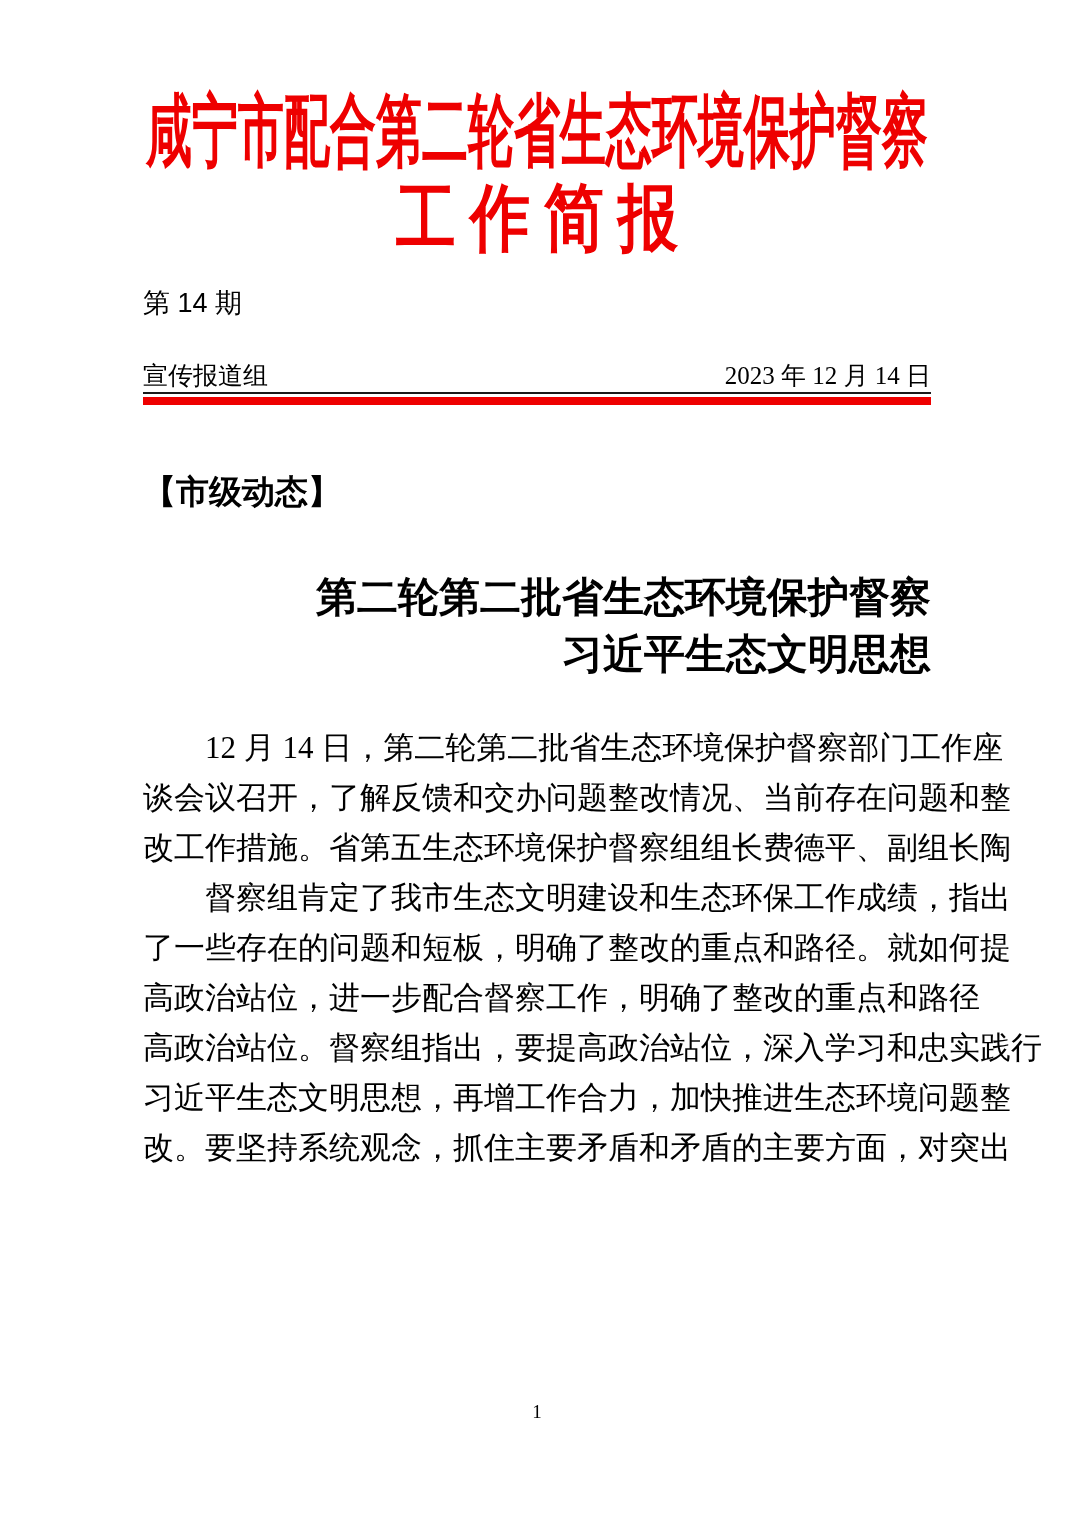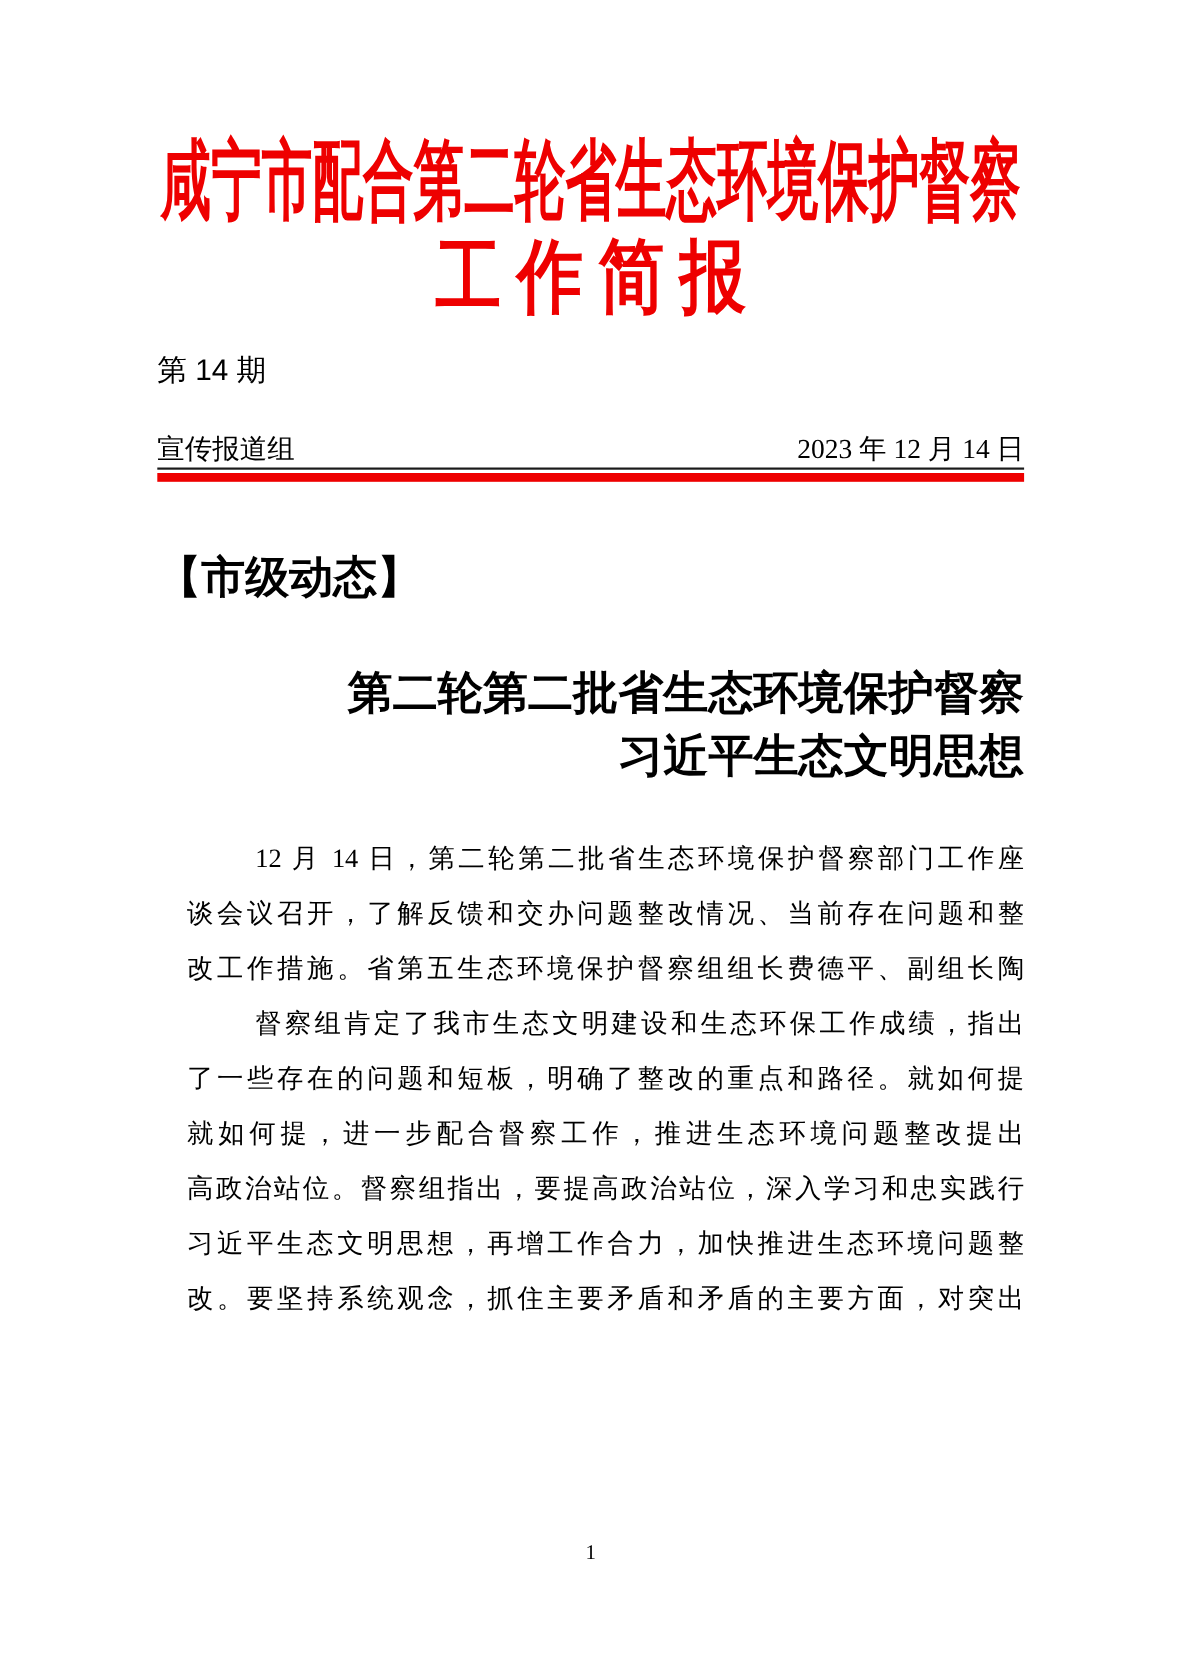--- a/index.html
+++ b/index.html
@@ -21,21 +21,21 @@
     position:relative;
     overflow:hidden;
   }
   .content{
     margin:0 143px;
     width:788px;
   }
   
   .doc-title{color:var(--accent);font-weight:bold;text-align:center;}
   .title-l1{
-    margin-top:119px;
+    margin-top:86px;
     height:92px;line-height:92px;
     font-size:46px;letter-spacing:0px;white-space:nowrap;
   }
   .title-l1 span{display:inline-block;transform:scaleY(1.72);transform-origin:center;}
   .title-l2{
     height:82px;line-height:82px;
     font-size:60px;
   }
   .title-l2 span{display:inline-block;transform:scaleY(1.22);transform-origin:center;letter-spacing:14px;margin-right:-14px;}
   
@@ -49,35 +49,34 @@
   .masthead{
     margin-top:42px;
     display:flex;justify-content:space-between;align-items:center;
     font-size:25px;line-height:28px;
   }
   .rule-thin{height:2px;background:#1a1a1a;margin-top:2px;}
   .rule-red{height:8px;background:var(--accent);margin-top:3px;}
   
   .section-label{
     margin-top:66px;
-    font-size:40px;line-height:42px;
+    font-size:33px;line-height:42px;
     font-weight:bold;
   }
   
   .article-title{
     margin-top:56px;
     text-align:right;
     font-size:41px;line-height:57px;
     font-weight:bold;
   }
   
   .article-body{
     margin-top:40px;
-    font-size:24px;
-    margin-left:27px;
+    font-size:31px;
   }
   .line{
     height:50px;line-height:50px;
     text-align:justify;
     text-align-last:justify;
     text-justify:inter-character;
     white-space:nowrap;
   }
   .line.indent{padding-left:62px;}
   .line.no-justify{text-align:left;text-align-last:left;}
@@ -117,21 +116,21 @@
 
     <div class="article-body" id="article-body">
         <div class="paragraph">
           <div class="line indent">12 月 14 日，第二轮第二批省生态环境保护督察部门工作座</div>
           <div class="line">谈会议召开，了解反馈和交办问题整改情况、当前存在问题和整</div>
           <div class="line">改工作措施。省第五生态环境保护督察组组长费德平、副组长陶</div>
         </div>
         <div class="paragraph">
           <div class="line indent">督察组肯定了我市生态文明建设和生态环保工作成绩，指出</div>
           <div class="line">了一些存在的问题和短板，明确了整改的重点和路径。就如何提</div>
-          <div class="line">就如何提，进一步配合督察工作，推进生态环境问题整改提出</div>
+          <div class="line">高政治站位，进一步配合督察工作，明确了整改的重点和路径</div>
           <div class="line">高政治站位。督察组指出，要提高政治站位，深入学习和忠实践行</div>
           <div class="line">习近平生态文明思想，再增工作合力，加快推进生态环境问题整</div>
           <div class="line">改。要坚持系统观念，抓住主要矛盾和矛盾的主要方面，对突出</div>
         </div>
       </div>
 
   </div>
 
   <div class="page-number">1</div>
 </div>

